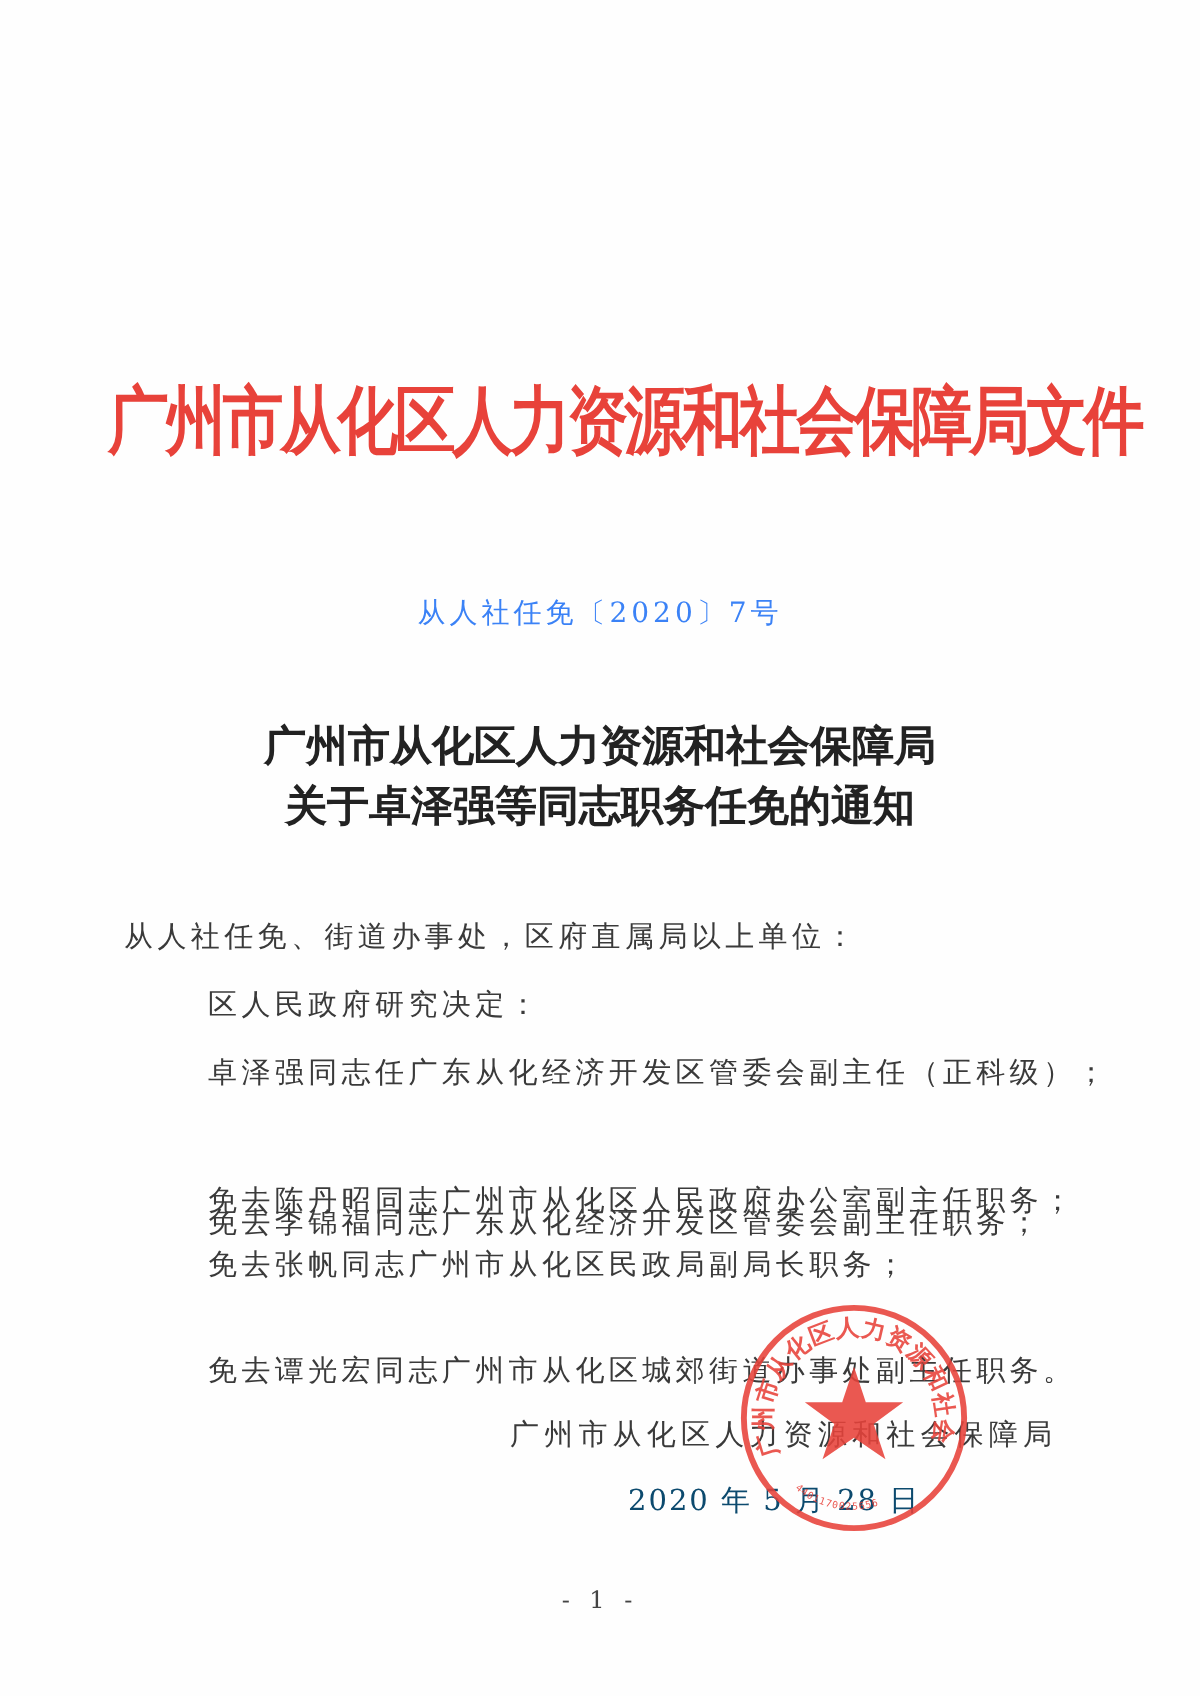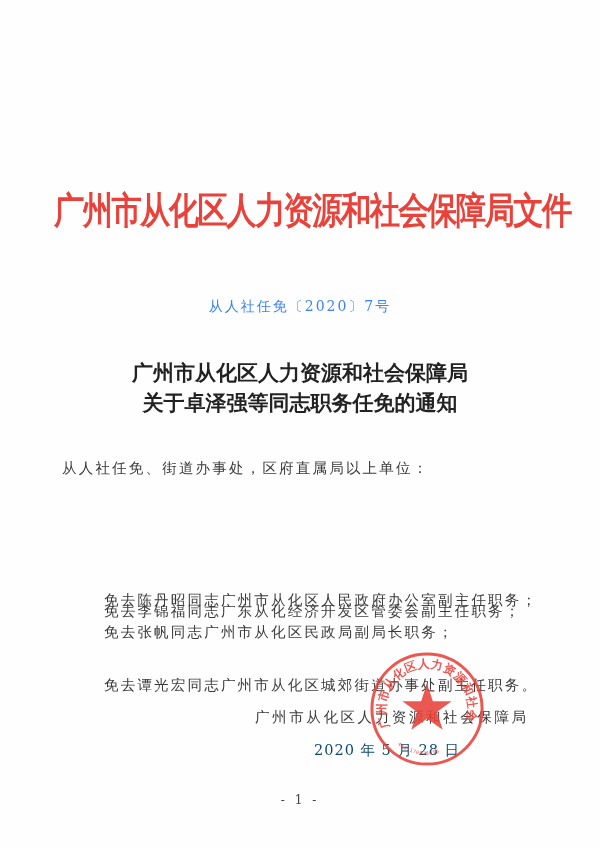--- a/index.html
+++ b/index.html
@@ -119,20 +119,22 @@
 
   <div class="doc-number">从人社任免〔2020〕7号</div>
 
   <div class="title">
     <div>广州市从化区人力资源和社会保障局</div>
     <div>关于卓泽强等同志职务任免的通知</div>
   </div>
 
   <div class="body-text salutation">从人社任免、街道办事处，区府直属局以上单位：</div>
 
+  <div class="body-text para p0">区人民政府研究决定：</div>
+  <div class="body-text para p1">卓泽强同志任广东从化经济开发区管委会副主任（正科级）；</div>
   <div class="body-text para p2">免去李锦福同志广东从化经济开发区管委会副主任职务；</div>
   <div class="body-text para p3">免去陈丹昭同志广州市从化区人民政府办公室副主任职务；</div>
   <div class="body-text para p4">免去张帆同志广州市从化区民政局副局长职务；</div>
   <div class="body-text para p5">免去谭光宏同志广州市从化区城郊街道办事处副主任职务。</div>
 
   <div class="signature">广州市从化区人力资源和社会保障局</div>
   <div class="date">2020 年 5 月 28 日</div>
 
   <svg class="seal" viewBox="0 0 120 120">
     <defs>

